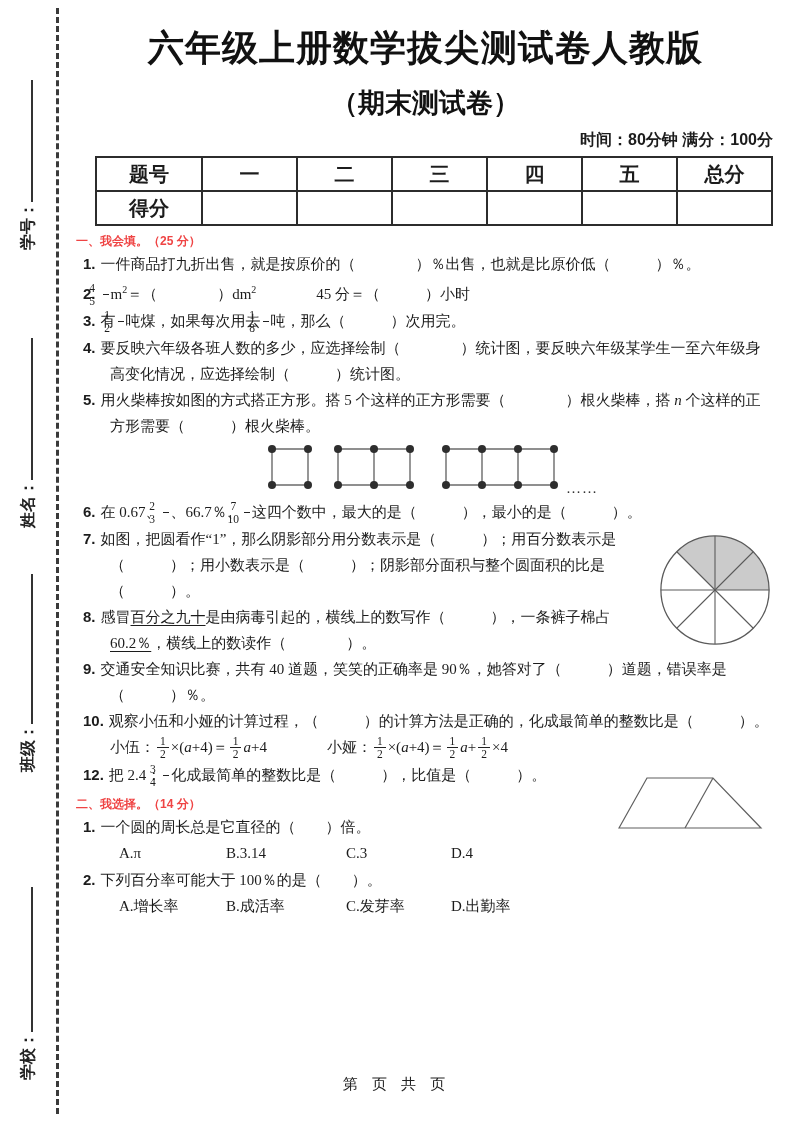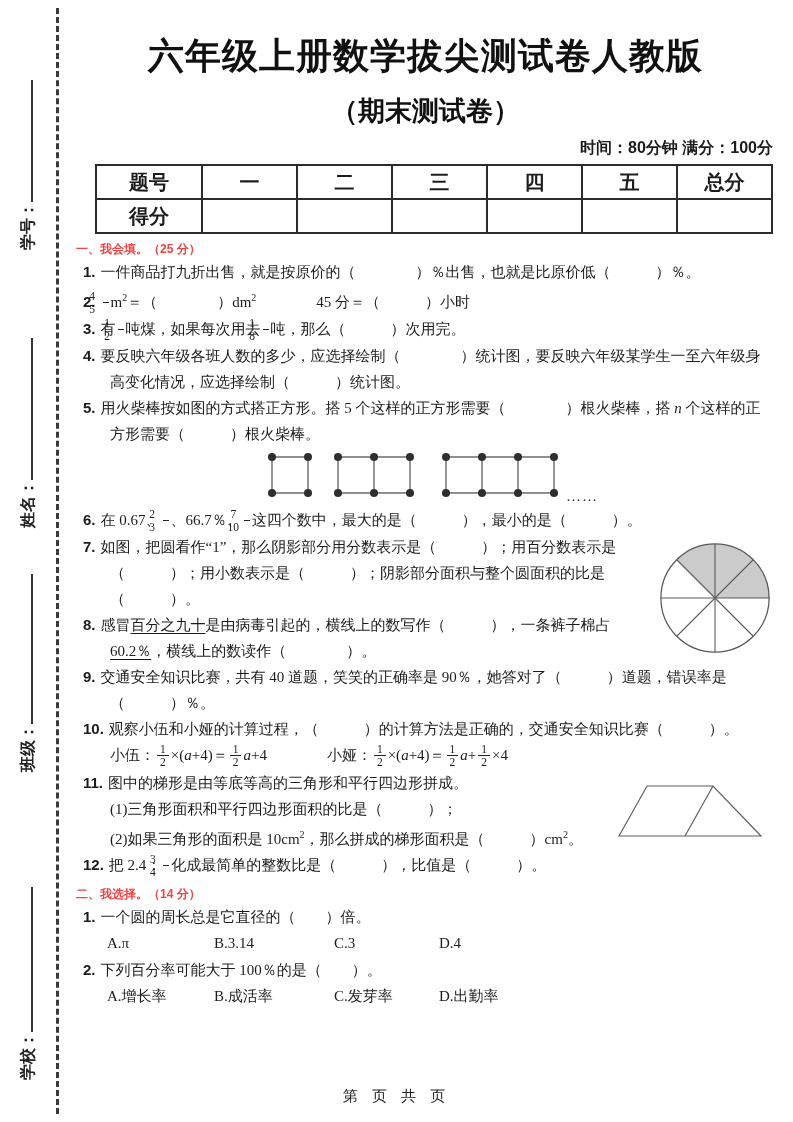--- a/index.html
+++ b/index.html
@@ -11,21 +11,21 @@
   
   .sidebar { position:absolute; left:0; top:0; width:59px; height:1122px; }
   .sidebar-dash { position:absolute; right:0; top:8px; bottom:8px; width:0; border-right:3px dashed #3a3a3a; }
   .sb-field {
     position:absolute; left:18px; transform:rotate(-90deg); transform-origin:0 0;
     white-space:nowrap; font-size:16px; font-weight:600; color:#222;
     font-family:"Liberation Sans", sans-serif;
   }
   .sb-line { display:inline-block; border-bottom:2px solid #333; height:0.9em; vertical-align:baseline; }
   
-  .content { position:absolute; left:59px; top:0; width:734px; height:1122px; padding:8px 18px 0 17px; }
+  .content { position:absolute; left:59px; top:0; width:734px; height:1122px; padding:0 18px 0 17px; }
   .title { margin:24px 0 0 0; text-align:center; font-size:36px; font-weight:800; letter-spacing:1px;
            font-family:"Liberation Sans", sans-serif; color:#111; }
   .subtitle { margin:12px 0 0 0; text-align:center; font-size:27px; font-weight:700;
            font-family:"Liberation Sans", sans-serif; color:#111; }
   .meta { margin:9px 2px 0 0; text-align:right; font-size:16px; font-weight:600;
            font-family:"Liberation Sans", sans-serif; }
   table.score-table { border-collapse:collapse; margin:5px 0 0 19px; width:676px; table-layout:fixed; }
   table.score-table td { border:2px solid #2c2c2c; height:34px; text-align:center; vertical-align:middle;
            font-size:20px; font-weight:600; font-family:"Liberation Sans", sans-serif; }
   
@@ -35,30 +35,30 @@
   .qrow { line-height:26px; }
   .qrow.first { text-indent:-27px; }
   .qnum { font-weight:700; font-family:"Liberation Sans", sans-serif; padding-right:5px; }
   .frac { display:inline-flex; flex-direction:column; vertical-align:middle; text-align:center;
           line-height:1.05; font-size:11.5px; margin:0 2px; position:relative; top:-1px; }
   .frac .fn { padding:0 3px; border-bottom:1px solid #222; }
   .frac .fd { padding:0 3px; }
   .u { text-decoration:underline; text-underline-offset:3px;text-align:center; }
   .it { font-style:italic; }
   sup { font-size:10px; }
-  .opts { display:flex; margin-left:31px; line-height:27px; font-size:15px; }
+  .opts { display:flex; margin-left:43px; line-height:27px; font-size:15px; }
   .opts .opt:nth-child(1){ width:107px; }
   .opts .opt:nth-child(2){ width:120px; }
   .opts .opt:nth-child(3){ width:105px; }
   
   .fig-match-row { display:flex; align-items:flex-end; margin:2px 0 2px 190px; height:56px; }
   .fig-match-row .ellipsis { font-size:15px; line-height:18px; letter-spacing:1px; color:#333; }
   .fig-circle { float:right; margin:4px 0 4px 8px; }
   .fig-trap { float:right; margin:4px 2px 2px 6px; }
-  .footer { position:absolute; bottom:16px; left:0; width:100%; text-align:center; font-size:15px;
+  .footer { position:absolute; bottom:28px; left:0; width:100%; text-align:center; font-size:15px;
             letter-spacing:5px; color:#222; font-family:"Liberation Sans", sans-serif; }
 </style>
 </head>
 <body>
 
 <div class="page">
 
   <div class="sidebar">
     <div class="sidebar-dash"></div>
     <div class="sb-field" style="top:250px;">
@@ -216,21 +216,21 @@
 
     <div class="q">
       <div class="qrow first"><span class="qnum">8.</span><span>感冒<span class="u">百分之九十</span>是由病毒引起的，横线上的数写作（　　　），一条裤子棉占<span class="u">60.2％</span>，横线上的数读作（　　　　）。</span></div>
     </div>
 
     <div class="q">
       <div class="qrow first"><span class="qnum">9.</span><span>交通安全知识比赛，共有 40 道题，笑笑的正确率是 90％，她答对了（　　　）道题，错误率是（　　　）％。</span></div>
     </div>
 
     <div class="q">
-      <div class="qrow first"><span class="qnum">10.</span><span>观察小伍和小娅的计算过程，（　　　）的计算方法是正确的，交通安全知识比赛（　　　）。</span></div>
+      <div class="qrow first"><span class="qnum">10.</span><span>观察小伍和小娅的计算过程，（　　　）的计算方法是正确的，化成最简单的整数比是（　　　）。</span></div>
       <div class="qrow">小伍：<span class="frac">
             <span class="fn">1</span>
             <span class="fd">2</span>
           </span>×(<span class="it">a</span>+4)＝<span class="frac">
             <span class="fn">1</span>
             <span class="fd">2</span>
           </span><span class="it">a</span>+4　　　　小娅：<span class="frac">
             <span class="fn">1</span>
             <span class="fd">2</span>
           </span>×(<span class="it">a</span>+4)＝<span class="frac">
@@ -240,25 +240,20 @@
             <span class="fn">1</span>
             <span class="fd">2</span>
           </span>×4</div>
     </div>
 
     <svg class="fig-trap" width="162" height="82" viewBox="0 0 162 82">
       <polygon points="8,62 36,12 102,12 150,62" fill="none" stroke="#5f5f5f" stroke-width="1.2"></polygon>
       <line x1="102" y1="12" x2="74" y2="62" stroke="#5f5f5f" stroke-width="1.2"></line>
     </svg>
 
-    <div class="q">
-      <div class="qrow first"><span class="qnum">11.</span><span>图中的梯形是由等底等高的三角形和平行四边形拼成。</span></div>
-      <div class="qrow">(1)三角形面积和平行四边形面积的比是（　　　）；</div>
-      <div class="qrow">(2)如果三角形的面积是 10cm<sup>2</sup>，那么拼成的梯形面积是（　　　）cm<sup>2</sup>。</div>
-    </div>
 
     <div class="q">
       <div class="qrow first"><span class="qnum">12.</span><span>把 2.4：<span class="frac">
               <span class="fn">3</span>
               <span class="fd">4</span>
             </span>化成最简单的整数比是（　　　），比值是（　　　）。</span></div>
     </div>
 
     <div class="section-heading">二、我选择。（14 分）</div>
 

